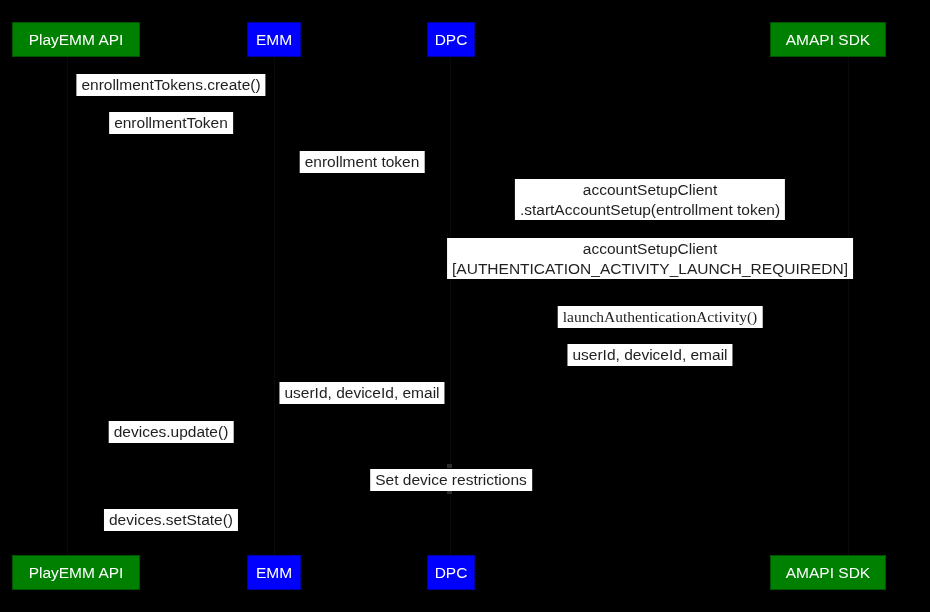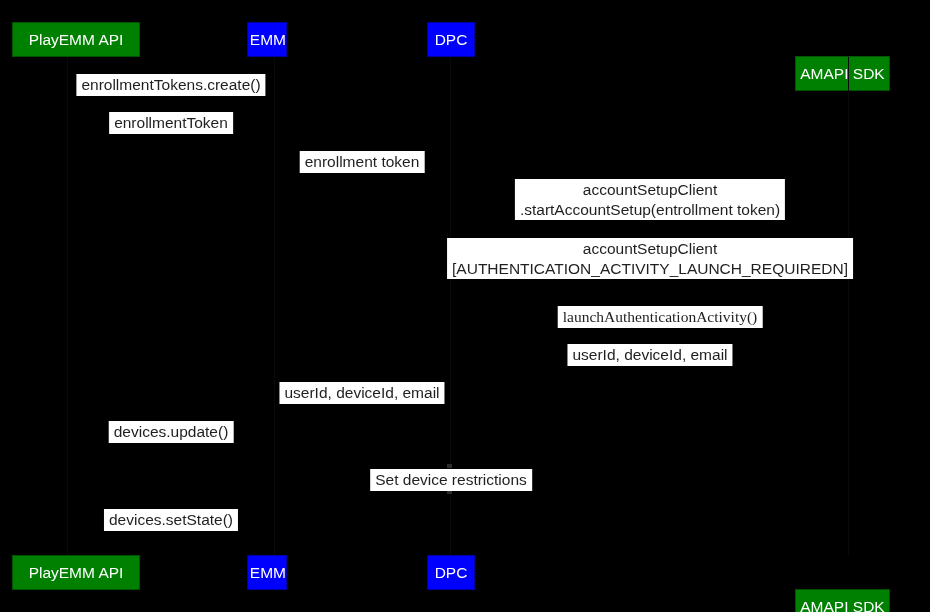--- a/index.html
+++ b/index.html
@@ -25,23 +25,23 @@
     color: #ffffff;
     font-size: 15.5px;
     box-sizing: border-box;
     border: 1px solid rgba(0,0,0,0.35);
   }
   .actor-green { background: #008000; }
   .actor-blue  { background: #0000ff; }
   .row-top    { top: 22px; }
   .row-bottom { top: 555px; }
   .p-playemm { left: 12px;  width: 128px; }
-  .p-emm     { left: 247px; width: 40px; justify-content: flex-end; }
+  .p-emm     { left: 247px; width: 54px; }
   .p-dpc     { left: 427px; width: 48px; }
-  .p-amapi   { left: 795px; width: 95px; margin-top: 34px; }
+  .p-amapi   { left: 770px; width: 116px; }
 
   
   .lifeline {
     position: absolute;
     top: 57px;
     width: 1px;
     height: 498px;
     background: #0a0a0a;
   }
   .l-playemm { left: 67px; }

